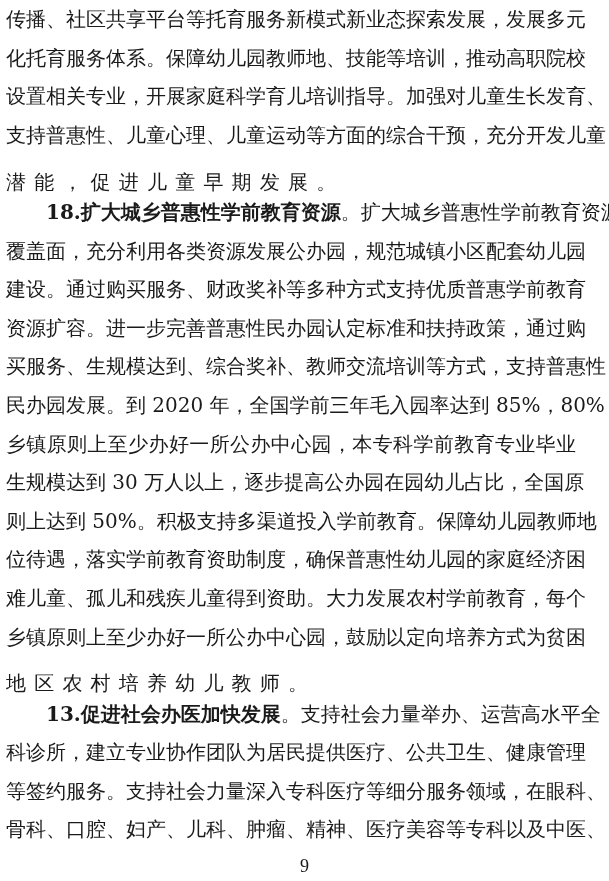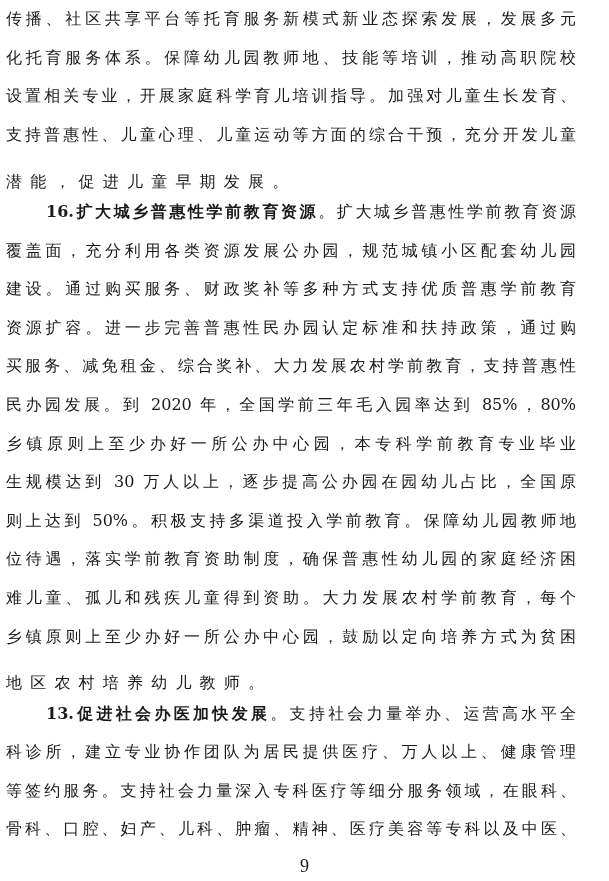--- a/index.html
+++ b/index.html
@@ -24,21 +24,21 @@
     }
     .lines {
       position: absolute;
       left: 6px;
       top: 8px;
       width: 570px;
     }
     .line {
       height: 38.6px;
       line-height: 22px;
-      font-size: 16px;
+      font-size: 20px;
       white-space: nowrap;
       display: flex;
       justify-content: space-between;
       text-align: justify;
       text-align-last: justify;
       letter-spacing: 0;
     }
     .line.last {
       justify-content: flex-start;
       text-align-last: left;
@@ -86,33 +86,33 @@
       <span class="txt">设置相关专业，开展家庭科学育儿培训指导。加强对儿童生长发育、</span>
     </div>
     <div class="line">
       <span class="txt">支持普惠性、儿童心理、儿童运动等方面的综合干预，充分开发儿童</span>
     </div>
     <div class="line last">
       <span class="txt">潜能，促进儿童早期发展。</span>
     </div>
 
     <div class="line indent">
-      <span class="txt"><b class="heading">16.扩大城乡普惠性学前教育资源</b><span>。扩大城乡普惠性学前教育资源</span></span>
+      <span class="txt"><b class="heading">18.扩大城乡普惠性学前教育资源</b><span>。扩大城乡普惠性学前教育资源</span></span>
     </div>
     <div class="line">
       <span class="txt">覆盖面，充分利用各类资源发展公办园，规范城镇小区配套幼儿园</span>
     </div>
     <div class="line">
       <span class="txt">建设。通过购买服务、财政奖补等多种方式支持优质普惠学前教育</span>
     </div>
     <div class="line">
       <span class="txt">资源扩容。进一步完善普惠性民办园认定标准和扶持政策，通过购</span>
     </div>
     <div class="line">
-      <span class="txt">买服务、减免租金、综合奖补、大力发展农村学前教育，支持普惠性</span>
+      <span class="txt">买服务、生规模达到、综合奖补、教师交流培训等方式，支持普惠性</span>
     </div>
     <div class="line">
       <span class="txt">民办园发展。到 2020 年，全国学前三年毛入园率达到 85%，80%</span>
     </div>
     <div class="line">
       <span class="txt">乡镇原则上至少办好一所公办中心园，本专科学前教育专业毕业</span>
     </div>
     <div class="line">
       <span class="txt">生规模达到 30 万人以上，逐步提高公办园在园幼儿占比，全国原</span>
     </div>
@@ -129,21 +129,21 @@
       <span class="txt">乡镇原则上至少办好一所公办中心园，鼓励以定向培养方式为贫困</span>
     </div>
     <div class="line last">
       <span class="txt">地区农村培养幼儿教师。</span>
     </div>
 
     <div class="line indent">
       <span class="txt"><b class="heading">13.促进社会办医加快发展</b><span>。支持社会力量举办、运营高水平全</span></span>
     </div>
     <div class="line">
-      <span class="txt">科诊所，建立专业协作团队为居民提供医疗、万人以上、健康管理</span>
+      <span class="txt">科诊所，建立专业协作团队为居民提供医疗、公共卫生、健康管理</span>
     </div>
     <div class="line">
       <span class="txt">等签约服务。支持社会力量深入专科医疗等细分服务领域，在眼科、</span>
     </div>
     <div class="line">
       <span class="txt">骨科、口腔、妇产、儿科、肿瘤、精神、医疗美容等专科以及中医、</span>
     </div>
 
   </div>
 

